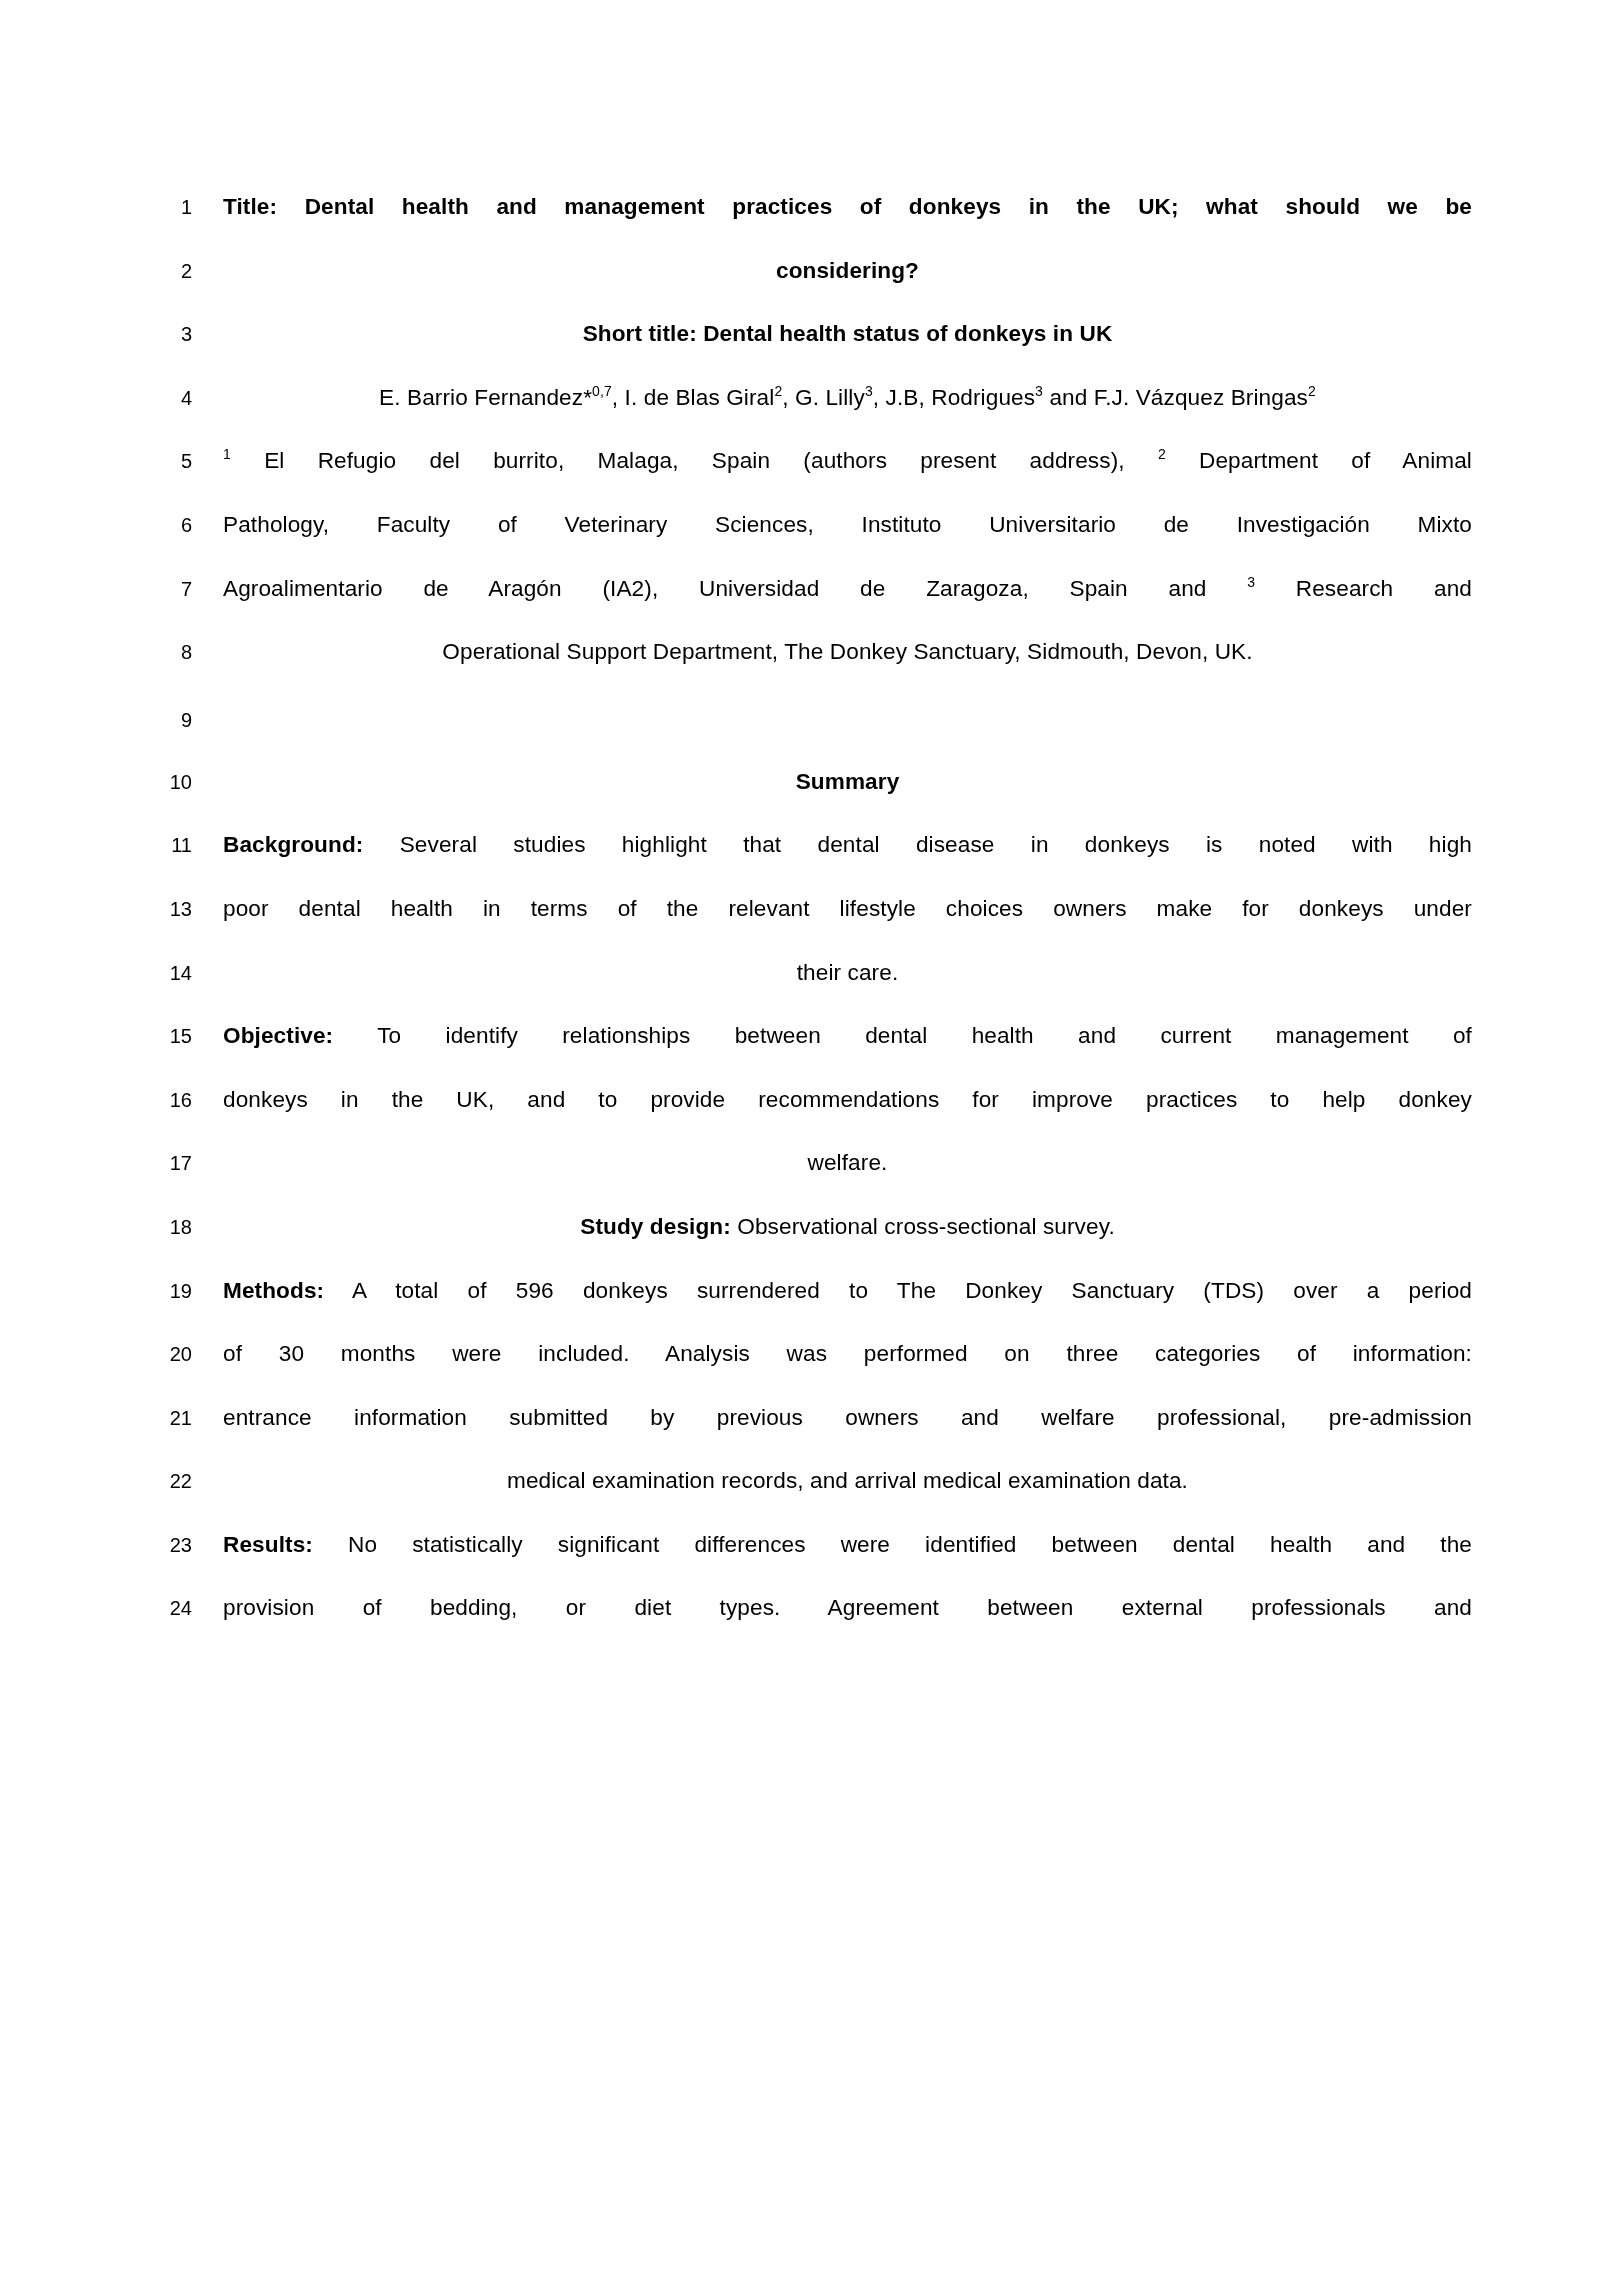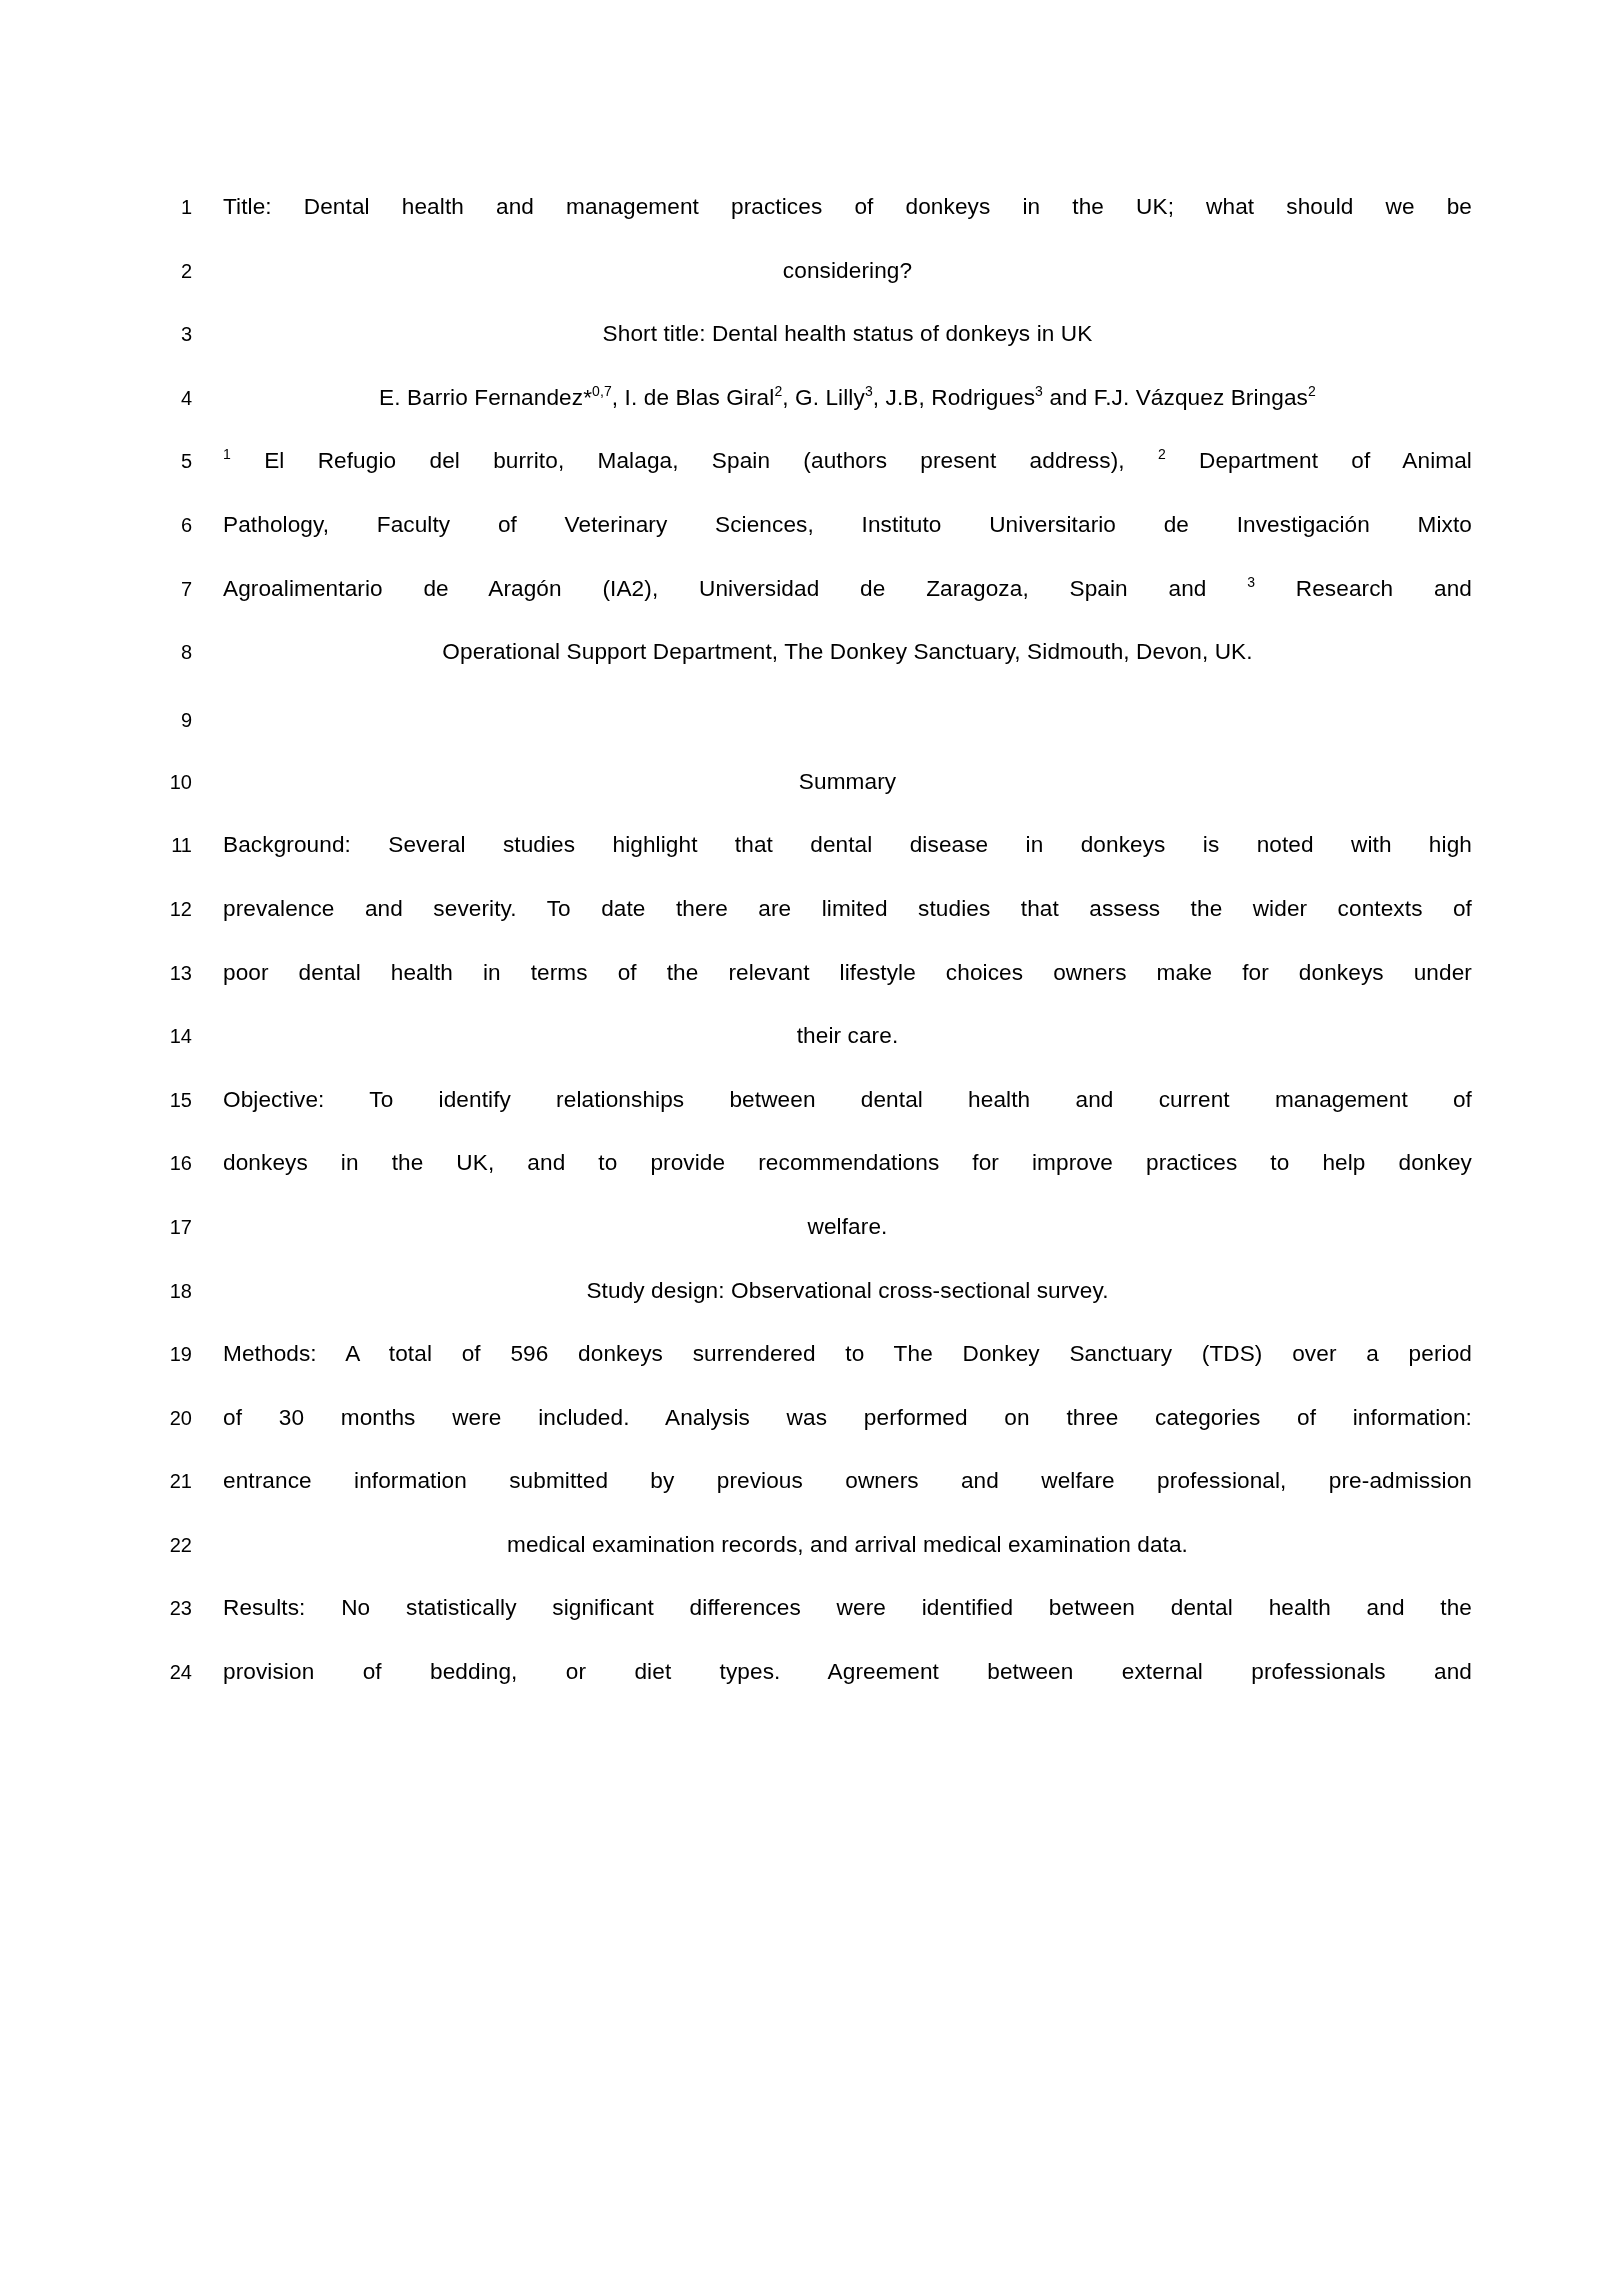--- a/index.html
+++ b/index.html
@@ -44,21 +44,21 @@
     letter-spacing: 0.1px;
   }
   .just {
     text-align: justify;
     text-align-last: justify;
   }
   .plain {
     text-align: center;
   }
   b, .b {
-    font-weight: normal;
+    font-weight: bold;
   }
   sup {
     font-size: 0.62em;
     vertical-align: super;
     line-height: 0;
   }
   .empty {
     min-height: 22px;
   }
 </style>
@@ -105,24 +105,20 @@
       </div>
       <div class="line">
         <div class="lineno">10</div>
         <div class="ltext plain"><b>Summary</b></div>
       </div>
       <div class="line">
         <div class="lineno">11</div>
         <div class="ltext just"><b>Background:</b> Several studies highlight that dental disease in donkeys is noted with high</div>
       </div>
       <div class="line">
-        <div class="lineno">12</div>
-        <div class="ltext just">prevalence and severity. To date there are limited studies that assess the wider contexts of</div>
-      </div>
-      <div class="line">
         <div class="lineno">13</div>
         <div class="ltext just">poor dental health in terms of the relevant lifestyle choices owners make for donkeys under</div>
       </div>
       <div class="line">
         <div class="lineno">14</div>
         <div class="ltext plain">their care.</div>
       </div>
       <div class="line">
         <div class="lineno">15</div>
         <div class="ltext just"><b>Objective:</b> To identify relationships between dental health and current management of</div>

